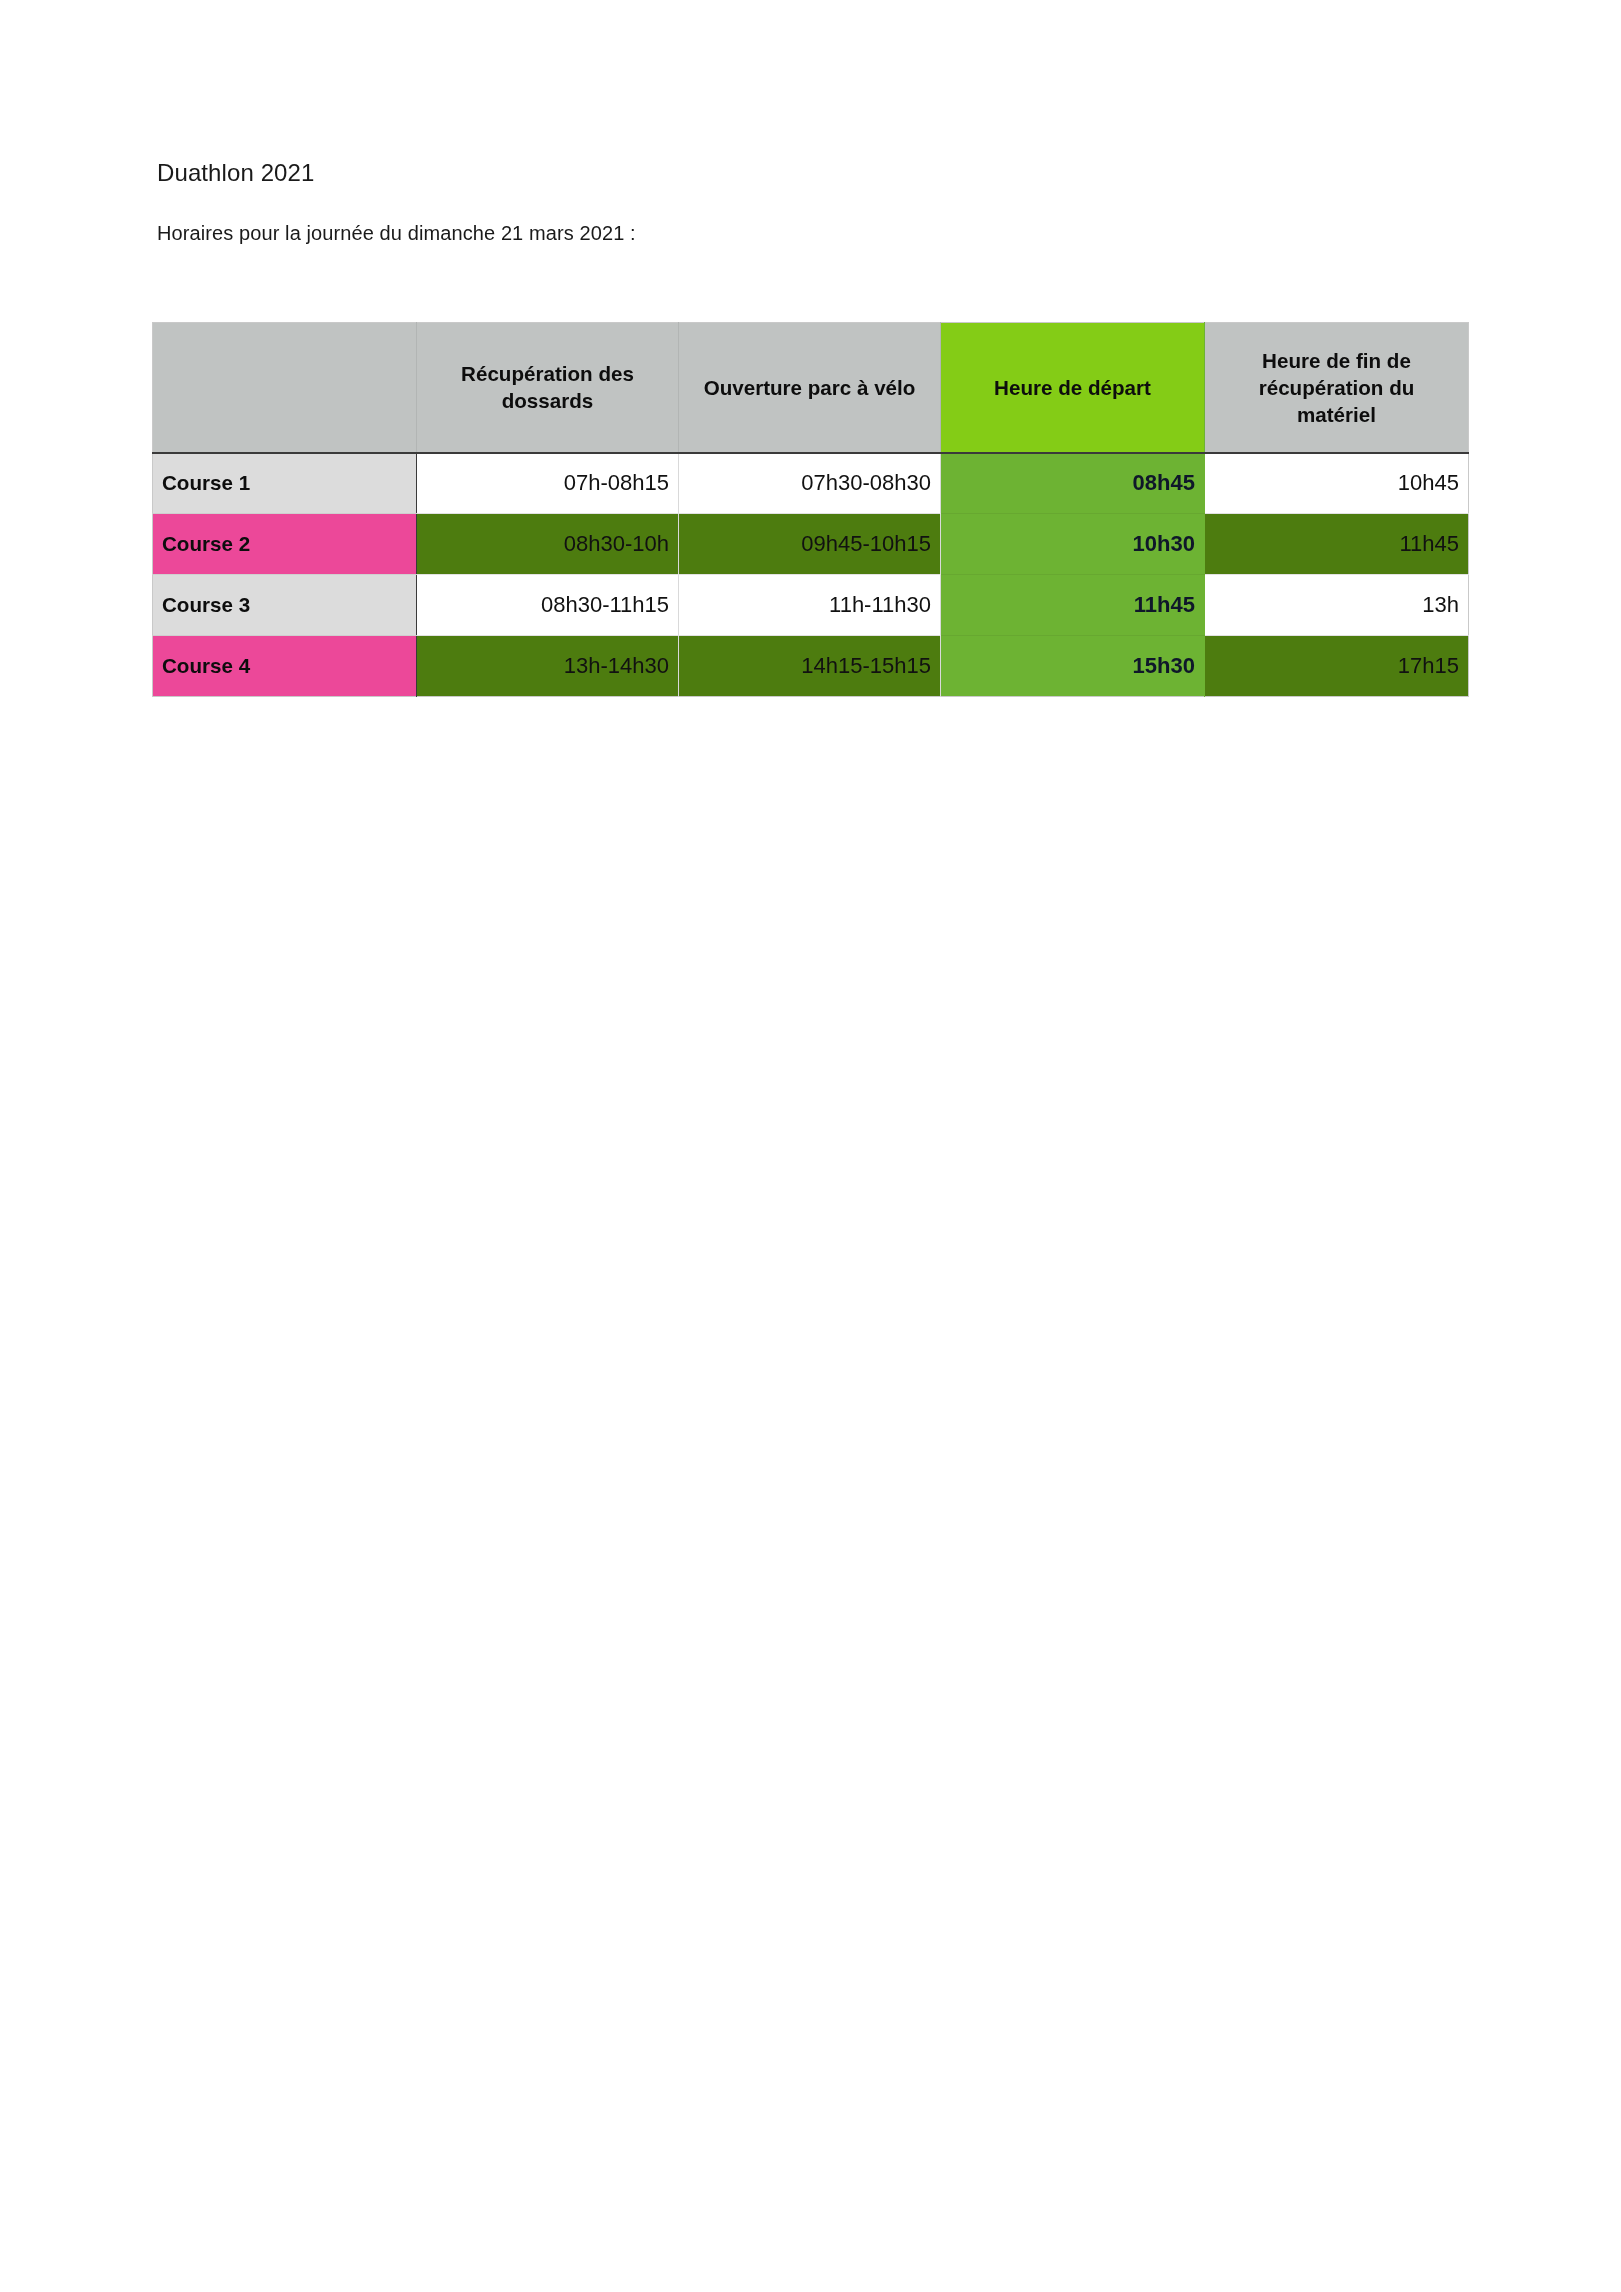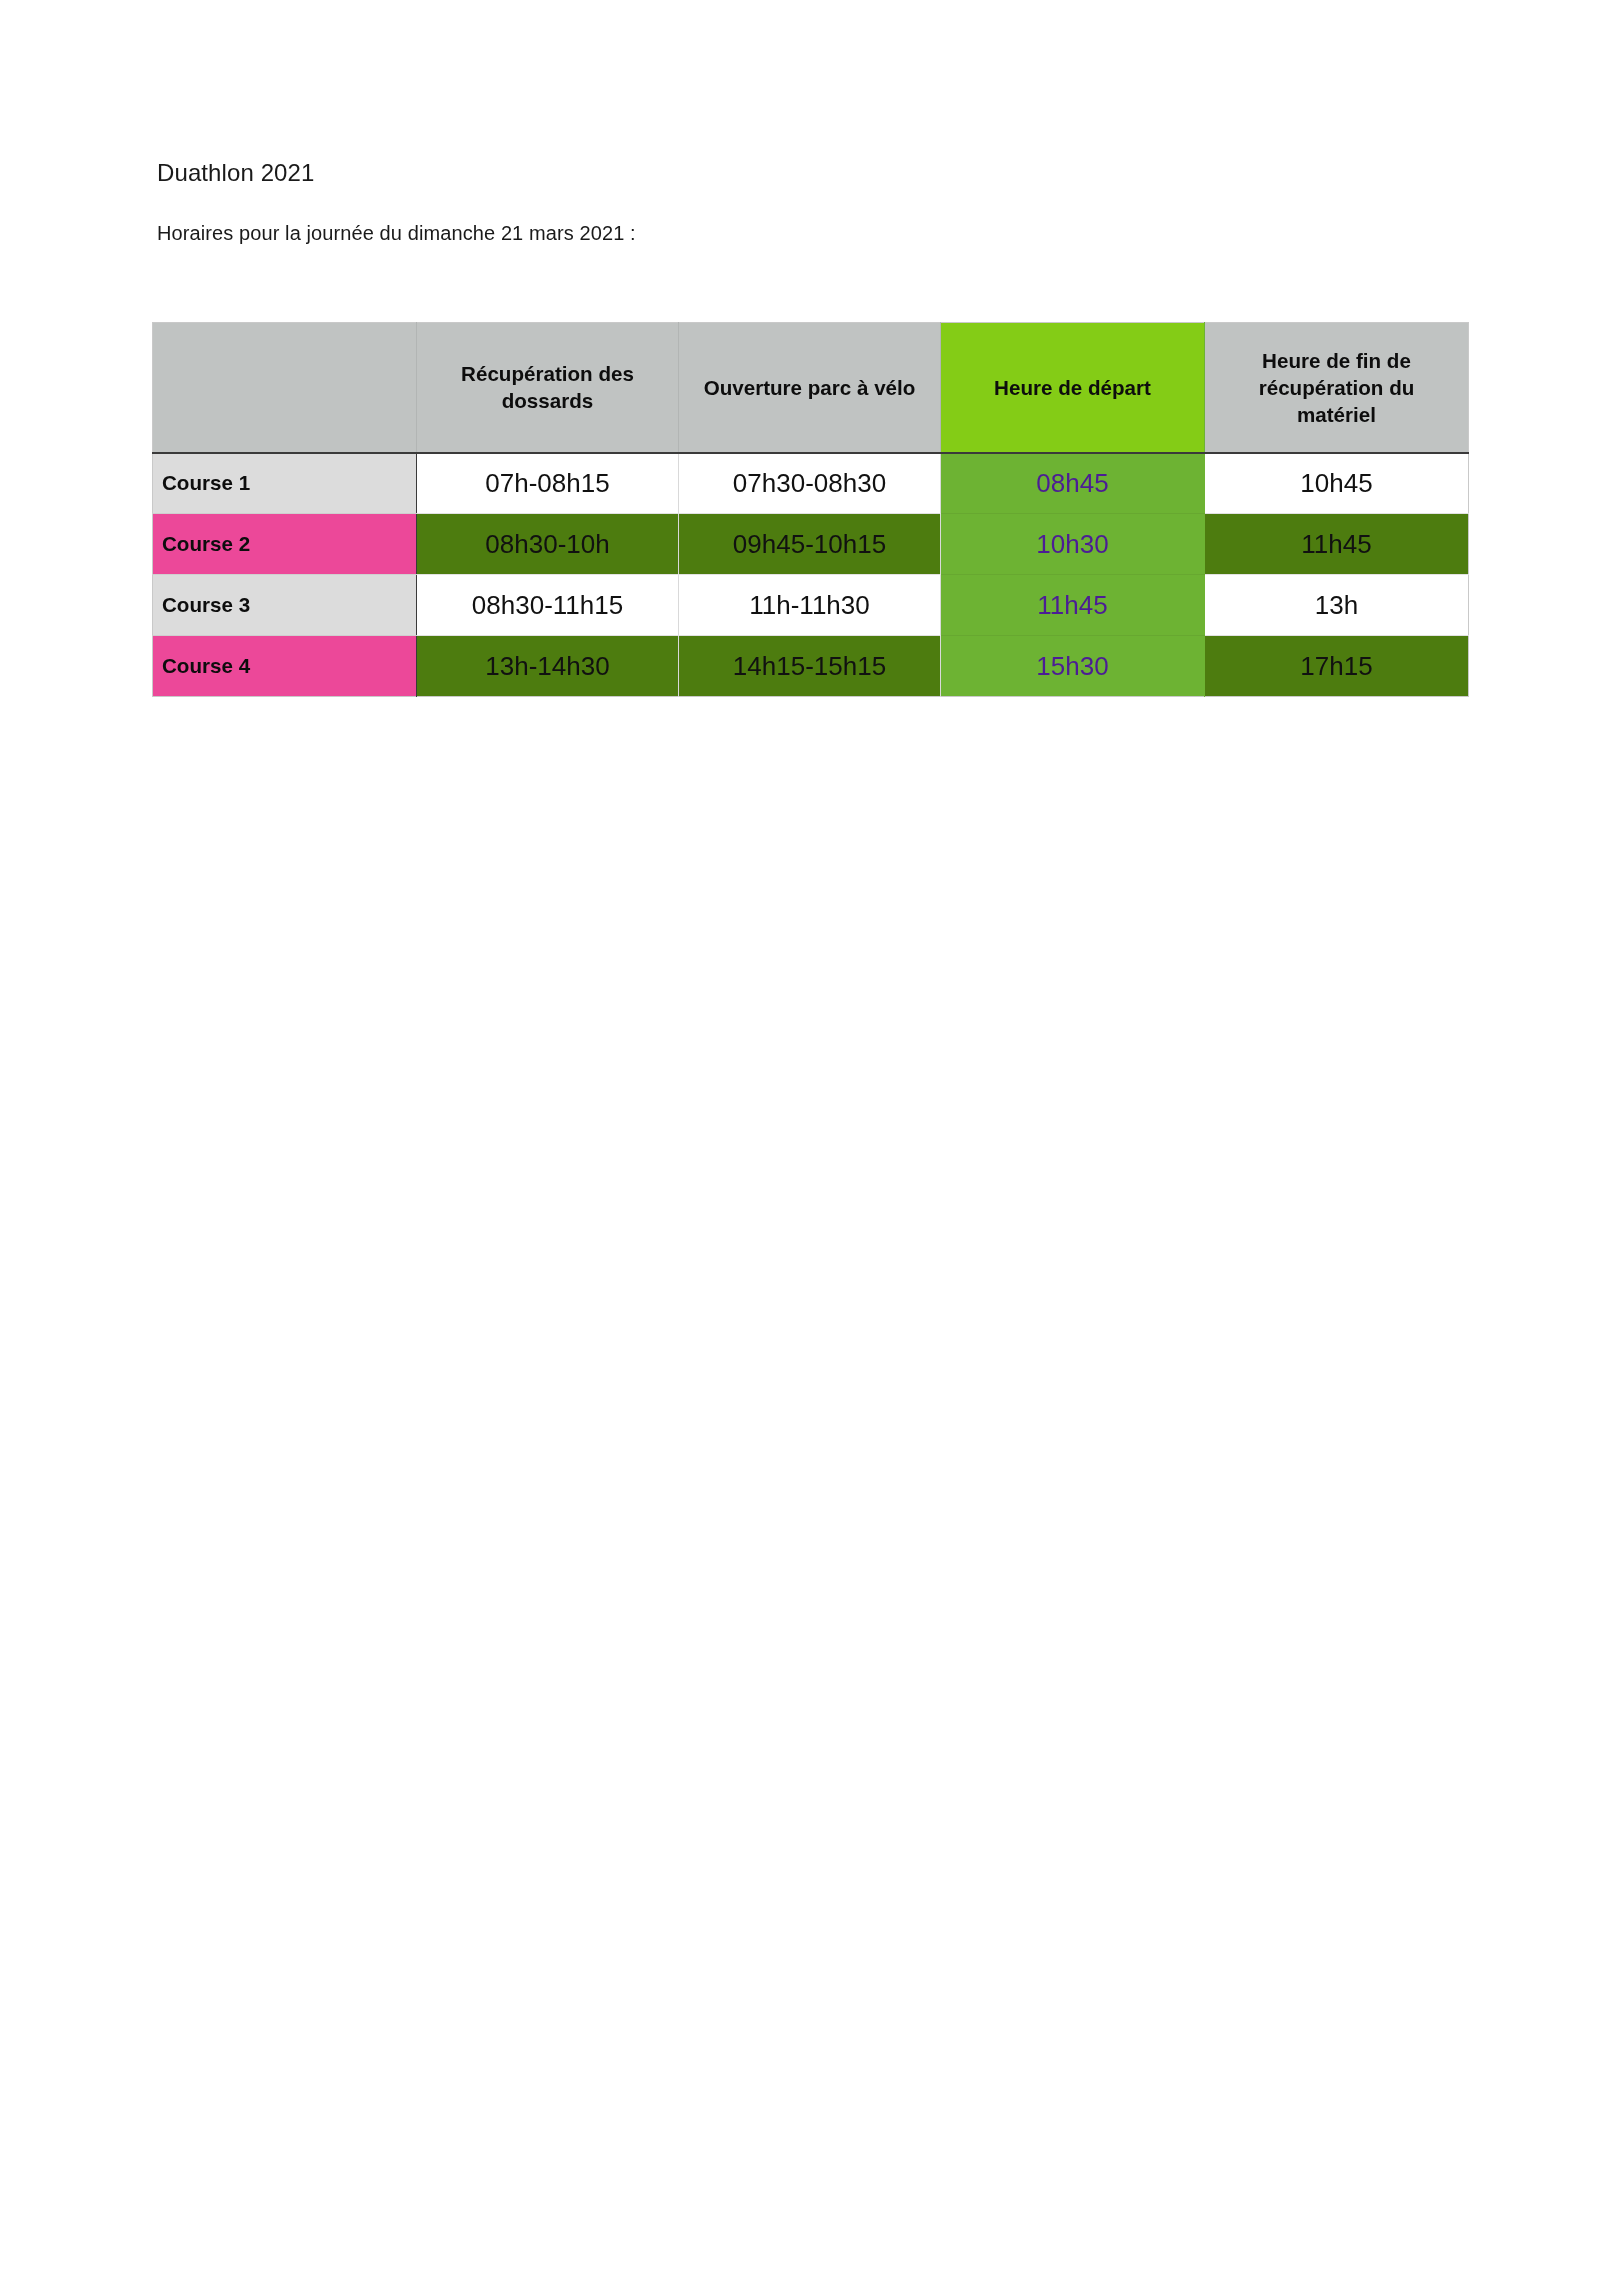--- a/index.html
+++ b/index.html
@@ -101,39 +101,40 @@
     font-size: 20.6px;
     font-weight: bold;
     color: #0d0d0d;
     text-align: left;
     vertical-align: middle;
     border-right: 1.8px solid #3a3a3a;
     border-bottom: 0.9px solid #cfcfcf;
     padding: 1.8px 9px;
   }
   td.cell {
-    font-size: 26px;
+    font-size: 22px;
     font-weight: 400;
     color: #111111;
-    text-align: center;
+    text-align: right;
     vertical-align: middle;
     background: #ffffff;
     border-right: 0.9px solid #d9d9d9;
     border-bottom: 0.9px solid #e2e2e2;
     padding: 1.8px 9px;
     white-space: nowrap;
   }
   tr.data-row.alt td.cell { background: #4d7c0f; }
   tr.data-row.alt td.row-label { background: #ec4899; }
 
   td.cell.green {
     background: #6db333 !important;
     border-right: 0.9px solid #6db333;
     border-bottom: 0.9px solid #67a830;
-    color: #4c1d95;
+    color: #0f172a;
+    font-weight: bold;
   }
   td.cell.last { border-right: none; }
   tr.data-row:last-child td { border-bottom: none; }
 </style>
 </head>
 <body>
 
 <div class="page">
 
   <div class="doc-title">Duathlon 2021</div>

